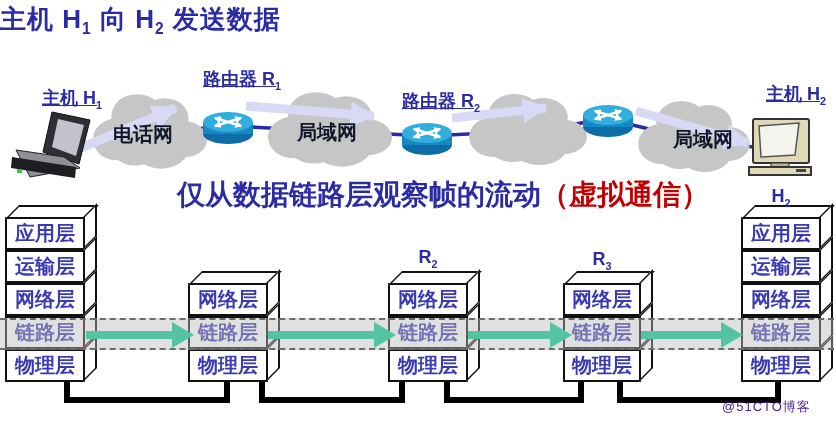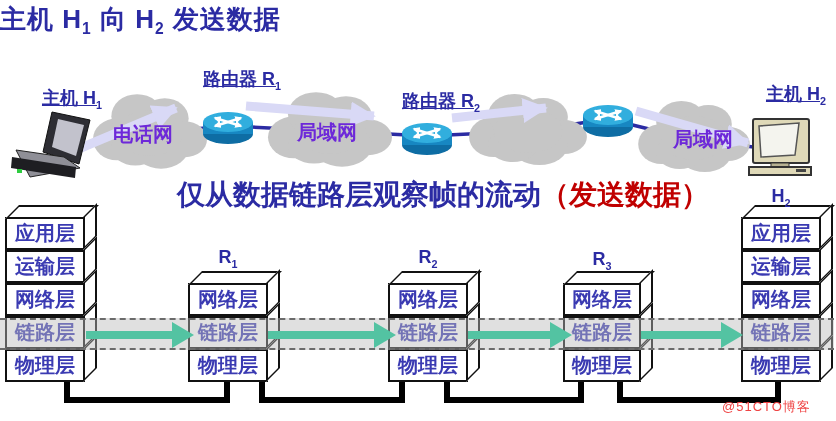--- a/index.html
+++ b/index.html
@@ -22,21 +22,21 @@
     font-size:28px; font-weight:bold; color:#2B2BA3; z-index:5; white-space:nowrap;
   }
   .subtitle .red { color:#C00000; }
 
   .devlabel {
     position:absolute; text-align:right; font-size:18px; font-weight:bold;
     color:#2B2BA3; z-index:5; white-space:nowrap;text-decoration:underline;
   }
   .cloudlabel {
     position:absolute; text-align:center; font-size:20px; font-weight:bold;
-    color:#6d28d9; z-index:5; white-space:nowrap; width:80px;
+    color:#0f172a; z-index:5; white-space:nowrap; width:80px;
   }
   .stklabel {
     position:absolute; text-align:center; font-size:18px; font-weight:bold;
     color:#2B2BA3; z-index:5;
   }
 
   .box {
     position:absolute; height:33px; box-sizing:border-box;
     background:#fff; border:2px solid #111; z-index:2;
     display:flex; align-items:center; justify-content:center;
@@ -60,21 +60,21 @@
     z-index:3;
   }
   .gshaft { position:absolute; top:331px; height:8px; background:#53C3A2; z-index:4; }
   .ghead  {
     position:absolute; top:322px; width:0; height:0; z-index:4;
     border-top:13px solid transparent; border-bottom:13px solid transparent;
     border-left:22px solid #53C3A2;
   }
   .watermark {
     position:absolute; left:722px; top:398px; z-index:6;
-    font-size:13px; color:#ef4444; letter-spacing:1px;
+    font-size:13px; color:#4c1d95; letter-spacing:1px;
   }
 </style>
 </head>
 <body>
 
 <div class="stage">
 
   <svg class="topo" width="836" height="421" viewBox="0 0 836 421">
     <defs>
       <g id="cloud">
@@ -143,43 +143,40 @@
       <path d="M447 381 V400 H581 V381"></path>
       <path d="M620 381 V400 H778 V381"></path>
     </g>
   </svg>
 
   <div class="title">
     <span>主机 H</span><sub>1</sub><span> 向 H</span><sub>2</sub><span> 发送数据</span>
   </div>
 
   <div class="subtitle">
-    <span>仅从数据链路层观察帧的流动</span><span class="red">（发送数据）</span>
+    <span>仅从数据链路层观察帧的流动</span><span class="red">（虚拟通信）</span>
   </div>
 
   <div class="devlabel" style="left:12px;top:86px;width:90px">
     <span>主机 H</span><sub>1</sub>
   </div>
   <div class="devlabel" style="left:181px;top:67px;width:100px">
     <span>路由器 R</span><sub>1</sub>
   </div>
   <div class="devlabel" style="left:380px;top:89px;width:100px">
     <span>路由器 R</span><sub>2</sub>
   </div>
   <div class="devlabel" style="left:736px;top:82px;width:90px">
     <span>主机 H</span><sub>2</sub>
   </div>
 
   <div class="cloudlabel" style="left:103px;top:121px">电话网</div>
   <div class="cloudlabel" style="left:287px;top:119px">局域网</div>
   <div class="cloudlabel" style="left:663px;top:126px">局域网</div>
 
-  <div class="stklabel" style="left:188px;top:247px;width:80px">
-    <span>R</span><sub>1</sub>
-  </div>
   <div class="stklabel" style="left:388px;top:247px;width:80px">
     <span>R</span><sub>2</sub>
   </div>
   <div class="stklabel" style="left:563px;top:249px;width:78px">
     <span>R</span><sub>3</sub>
   </div>
   <div class="stklabel" style="left:741px;top:186px;width:80px">
     <span>H</span><sub>2</sub>
   </div>
 

